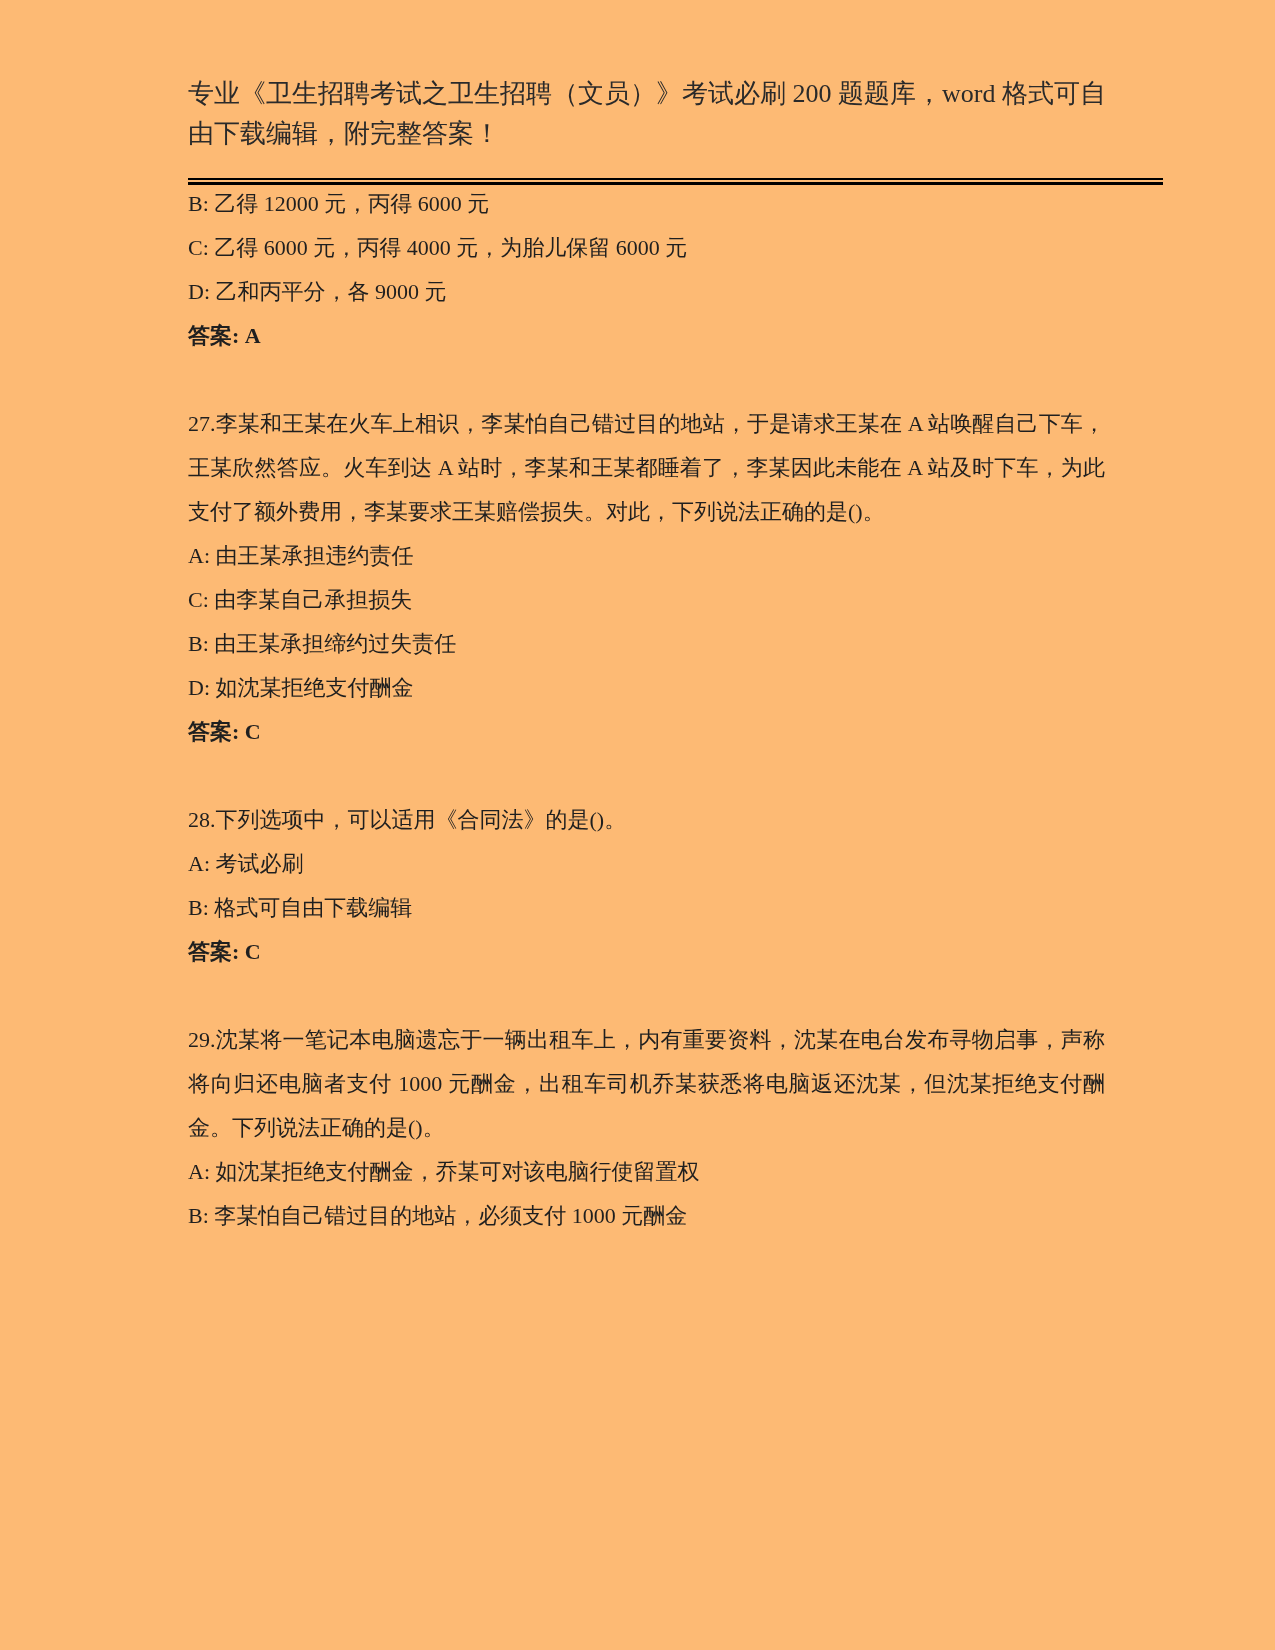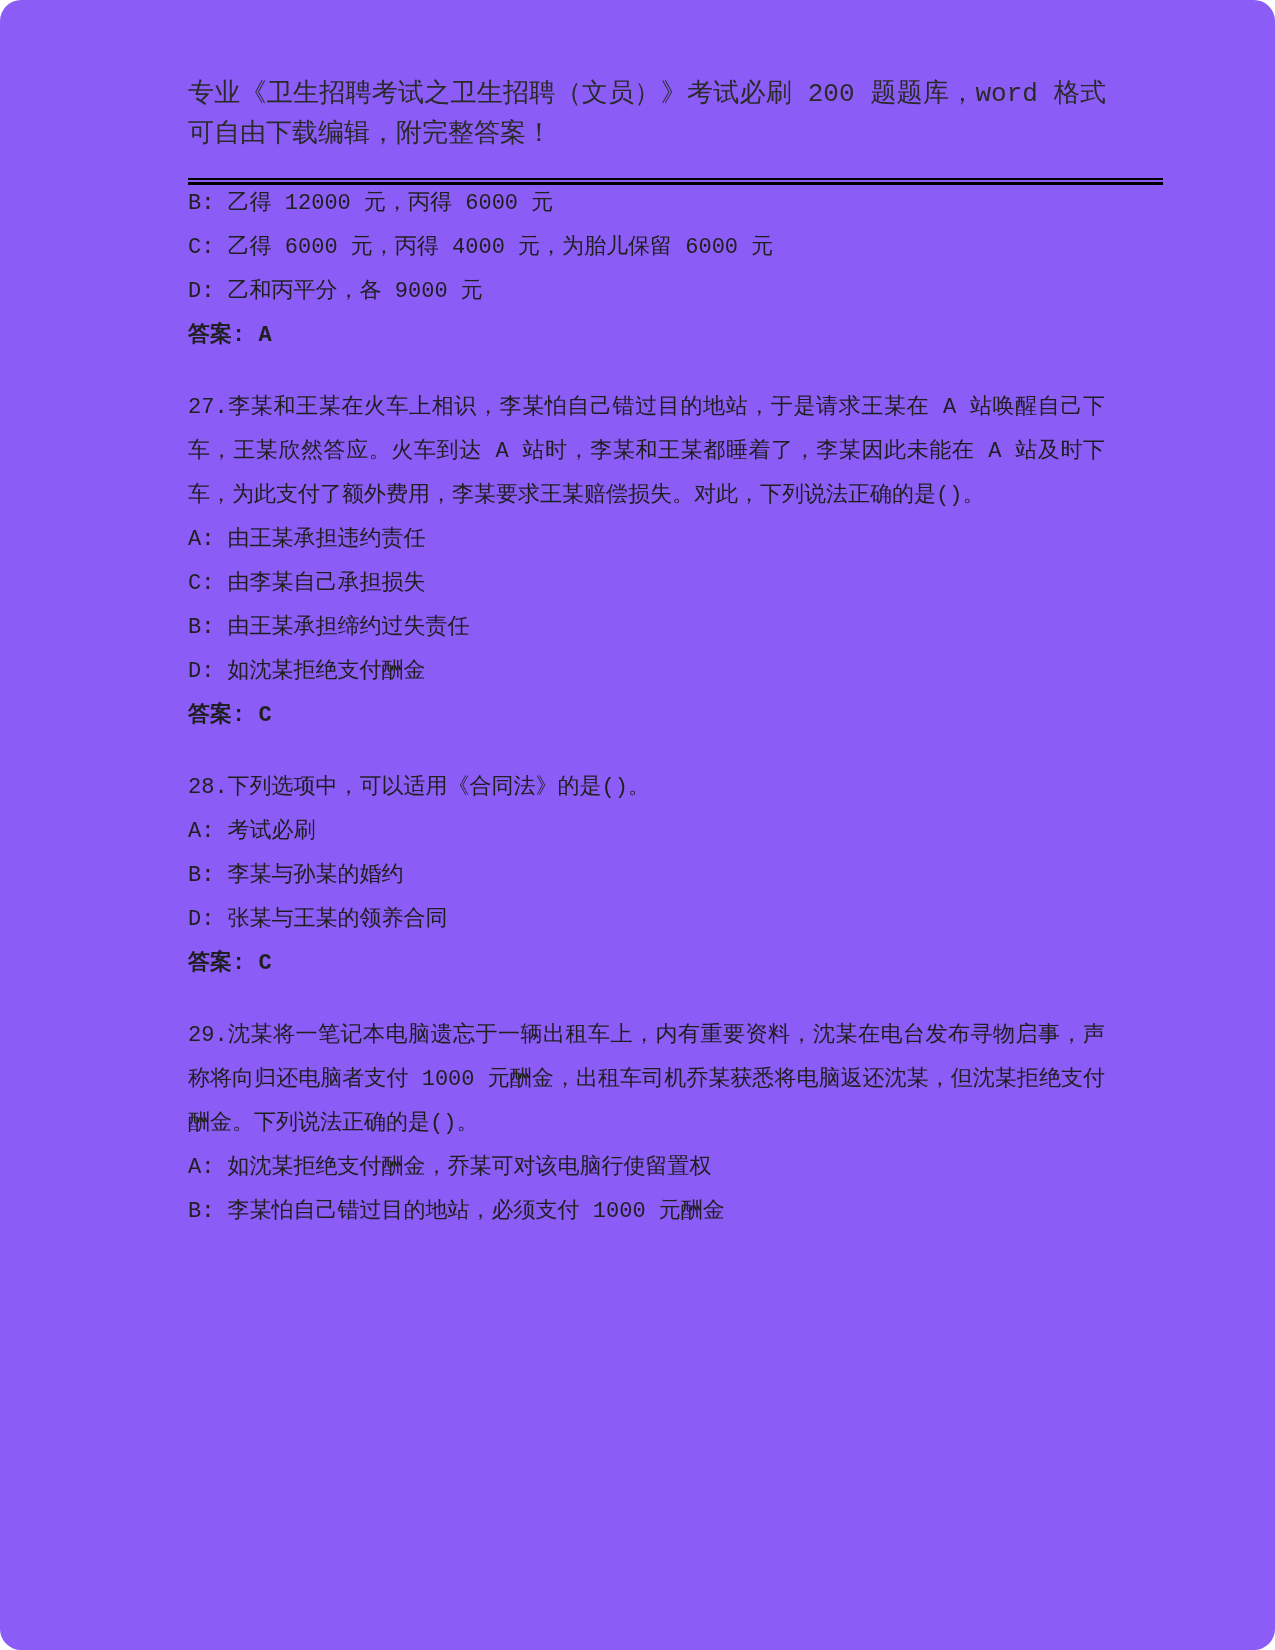--- a/index.html
+++ b/index.html
@@ -4,25 +4,24 @@
 <style>
   html, body {
     margin: 0;
     padding: 0;
     background: #ffffff;
   }
   .page {
     position: relative;
     width: 1275px;
     height: 1650px;
-    background: #8b5cf6;
+    background: #fdba74;
     overflow: hidden;
-    font-family: Liberation Mono, monospace;
+    font-family: Liberation Serif, serif;
     color: #1f1f1f;
-    border-radius: 21px;
   }
   .doc-header {
     margin: 74px 0 0 188px;
     width: 975px;
   }
   .header-text {
     margin: 0;
     width: 918px;
     font-size: 26px;
     line-height: 40px;
@@ -44,21 +43,21 @@
     width: 100%;
     height: 0;
     border-top: 3px solid #000;
   }
   .doc-content {
     margin: 2px 0 0 188px;
     width: 917px;
     font-size: 22px;
     line-height: 44px;
   }
-  .block { margin-top: 28px; }
+  .block { margin-top: 44px; }
   .block:first-child { margin-top: 0; }
   .line { margin: 0; }
   .stem { text-align: justify; }
   .answer { font-weight: bold; }
 </style>
 </head>
 <body>
 
 <div class="page">
 
@@ -81,22 +80,21 @@
       <p class="line option">A: 由王某承担违约责任</p>
       <p class="line option">C: 由李某自己承担损失</p>
       <p class="line option">B: 由王某承担缔约过失责任</p>
       <p class="line option">D: 如沈某拒绝支付酬金</p>
       <p class="line answer">答案: C</p>
     </section>
 
     <section class="block">
       <p class="line stem">28.下列选项中，可以适用《合同法》的是()。</p>
       <p class="line option">A: 考试必刷</p>
-      <p class="line option">B: 李某与孙某的婚约</p>
-      <p class="line option">D: 张某与王某的领养合同</p>
+      <p class="line option">B: 格式可自由下载编辑</p>
       <p class="line answer">答案: C</p>
     </section>
 
     <section class="block">
       <p class="line stem">29.沈某将一笔记本电脑遗忘于一辆出租车上，内有重要资料，沈某在电台发布寻物启事，声称将向归还电脑者支付 1000 元酬金，出租车司机乔某获悉将电脑返还沈某，但沈某拒绝支付酬金。下列说法正确的是()。</p>
       <p class="line option">A: 如沈某拒绝支付酬金，乔某可对该电脑行使留置权</p>
       <p class="line option">B: 李某怕自己错过目的地站，必须支付 1000 元酬金</p>
     </section>
 
   </main>

